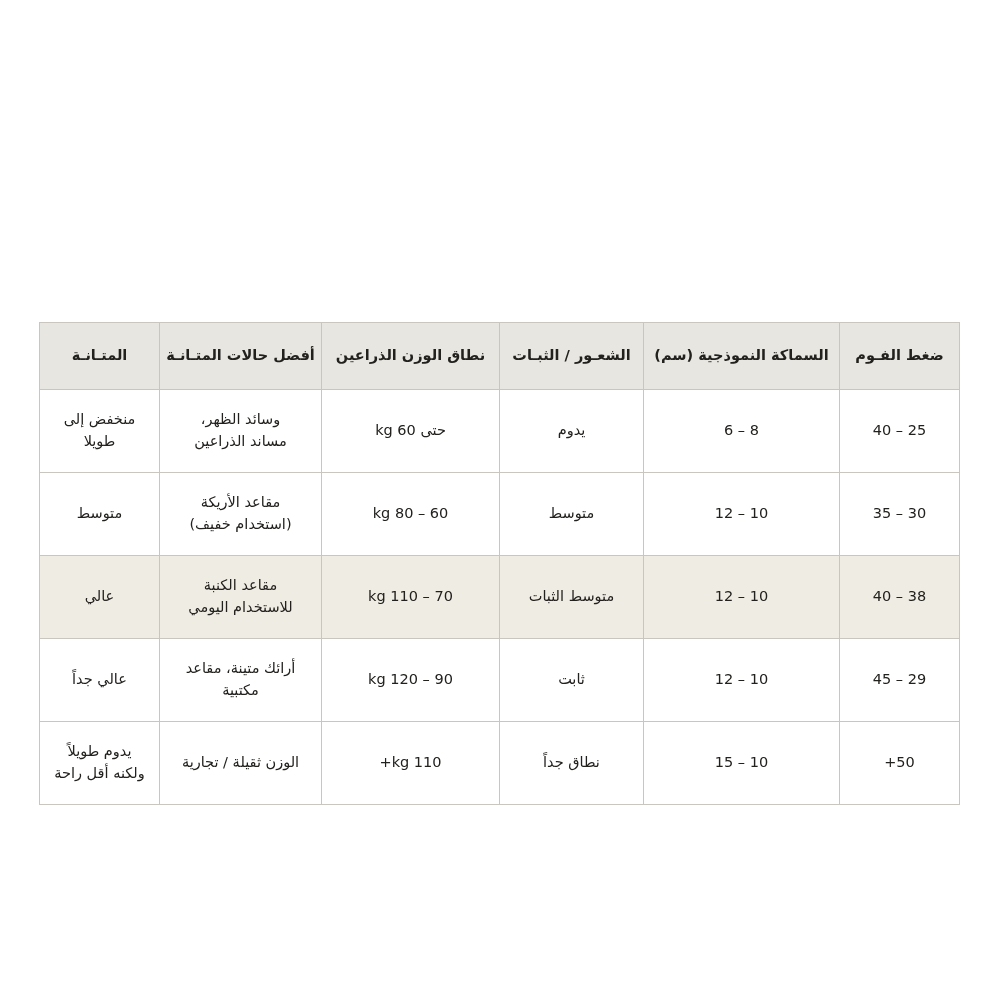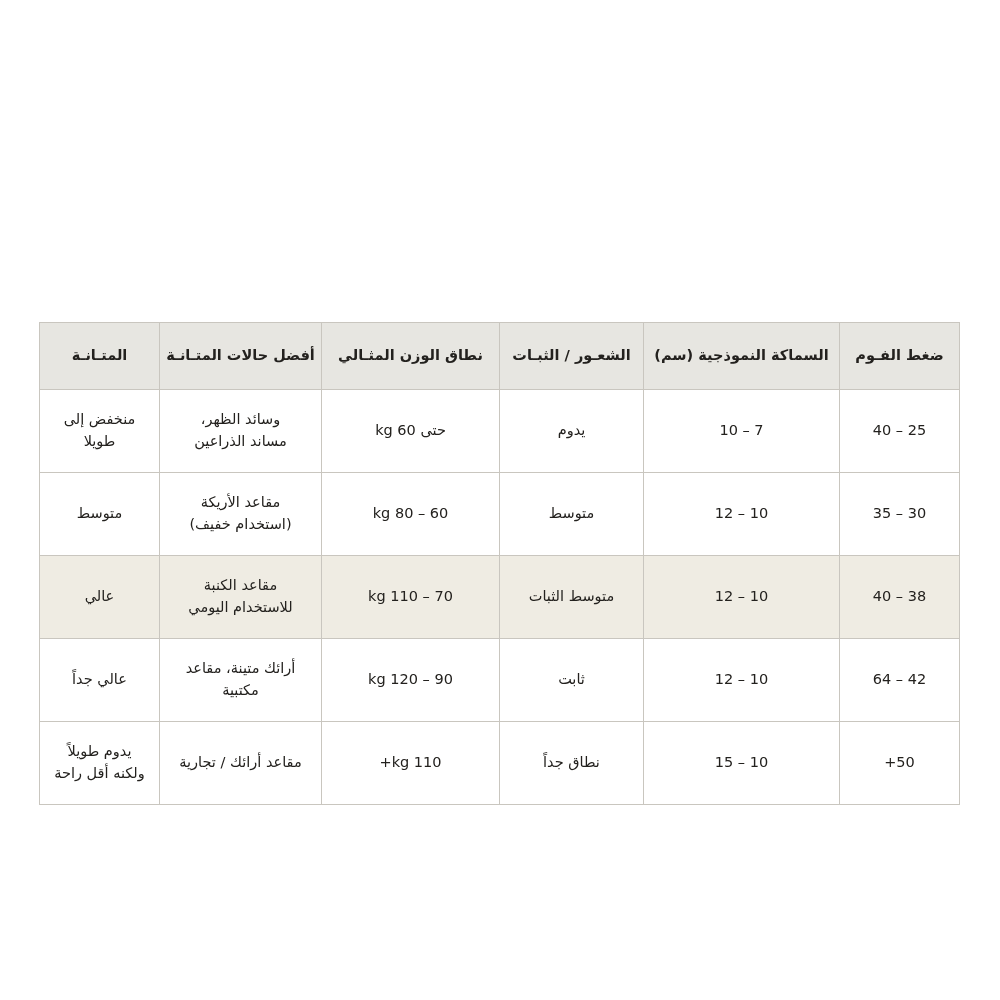--- a/index.html
+++ b/index.html
@@ -72,29 +72,29 @@
       <col class="c-feel">
       <col class="c-weight">
       <col class="c-usecase">
       <col class="c-durab">
     </colgroup>
     <thead>
       <tr>
         <th>ضغط الفـوم</th>
         <th>السماكة النموذجية (سم)</th>
         <th>الشعـور / الثبـات</th>
-        <th>نطاق الوزن المثـالي</th>
+        <th>نطاق الوزن الذراعين</th>
         <th>أفضل حالات المتـانـة</th>
         <th>المتـانـة</th>
       </tr>
     </thead>
     <tbody>
       <tr>
         <td class="multiline">25 – 40</td>
-        <td class="multiline">7 – 10</td>
+        <td class="multiline">8 – 6</td>
         <td class="multiline">يدوم</td>
         <td class="multiline">حتى 60 kg</td>
         <td class="multiline">وسائد الظهر،
 مساند الذراعين</td>
         <td class="multiline">منخفض إلى
 طويلا</td>
       </tr>
       <tr>
         <td class="multiline">30 – 35</td>
         <td class="multiline">10 – 12</td>
@@ -107,31 +107,31 @@
       <tr class="highlight">
         <td class="multiline">38 – 40</td>
         <td class="multiline">10 – 12</td>
         <td class="multiline">متوسط الثبات</td>
         <td class="multiline">70 – 110 kg</td>
         <td class="multiline">مقاعد الكنبة
 للاستخدام اليومي</td>
         <td class="multiline">عالي</td>
       </tr>
       <tr>
-        <td class="multiline">42 – 64</td>
+        <td class="multiline">29 – 45</td>
         <td class="multiline">10 – 12</td>
         <td class="multiline">ثابت</td>
         <td class="multiline">90 – 120 kg</td>
         <td class="multiline">أرائك متينة، مقاعد مكتبية</td>
         <td class="multiline">عالي جداً</td>
       </tr>
       <tr>
         <td class="multiline">50+</td>
         <td class="multiline">10 – 15</td>
         <td class="multiline">نطاق جداً</td>
         <td class="multiline">110 kg+</td>
-        <td class="multiline">مقاعد أرائك / تجارية</td>
+        <td class="multiline">الوزن ثقيلة / تجارية</td>
         <td class="multiline">يدوم طويلاً
 ولكنه أقل راحة</td>
       </tr>
     </tbody>
   </table>
 </div>
 
 </body></html>

